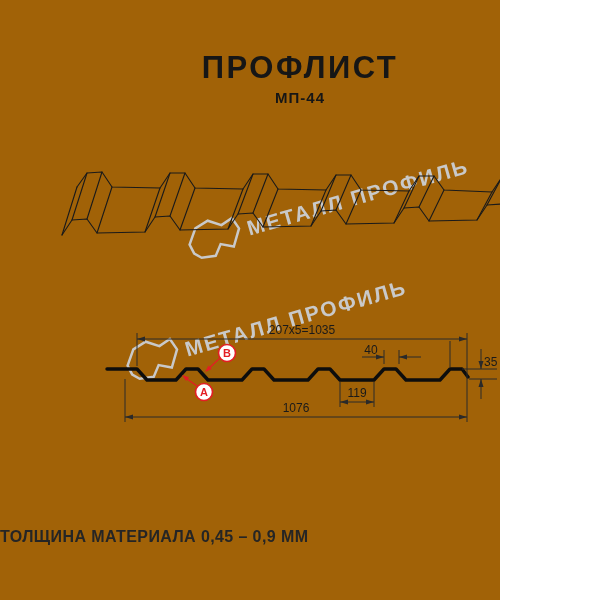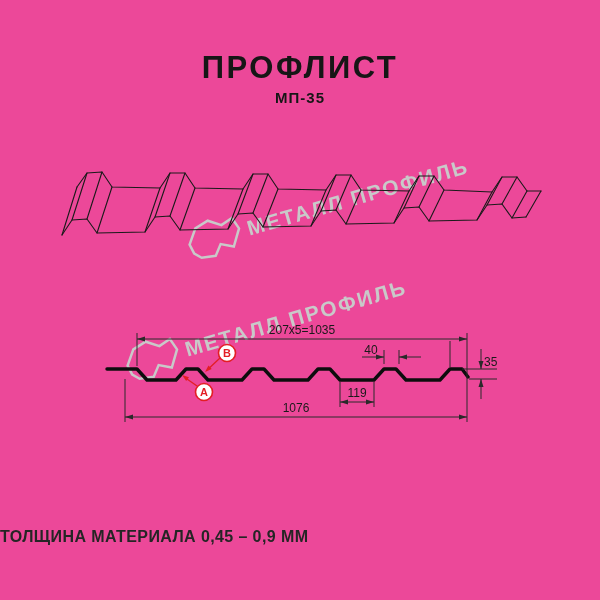--- a/index.html
+++ b/index.html
@@ -1,17 +1,17 @@
 <!DOCTYPE html>
 <html><head>
 <meta charset="utf-8">
 <style>
   html,body{margin:0;padding:0;background:#fff;}
   .page{
-    position:relative;width:600px;height:600px;background:#ec4899;overflow:hidden;
+    position:relative;width:500px;height:600px;background:#a16207;overflow:hidden;
     font-family:"Liberation Sans", sans-serif;color:#1a1a1a;
   }
   .title{
     position:absolute;top:50px;left:0;width:600px;text-align:center;
     font-size:31px;font-weight:800;letter-spacing:2.5px;color:#161616;
   }
   .subtitle{
     position:absolute;top:89px;left:0;width:600px;text-align:center;
     font-size:15px;font-weight:700;letter-spacing:1px;color:#161616;
   }
@@ -31,21 +31,21 @@
   .marker-circle{fill:#fff;stroke-width:1.6;}
   .marker-letter{font-family:"Liberation Sans", sans-serif;font-size:11px;font-weight:700;text-anchor:middle;}
   .marker-arrow-line{stroke-width:1.3;fill:none;}
 </style>
 </head>
 <body>
 
 <div class="page">
 
   <div class="title">ПРОФЛИСТ</div>
-  <div class="subtitle">МП-35</div>
+  <div class="subtitle">МП-44</div>
 
   <svg width="600" height="600" viewBox="0 0 600 600">
 
     <g transform="translate(194,260) rotate(-16)">
       <path class="wm-logo" d="M2,-6 L0,-16 L10,-30 L24,-34 L36,-26 L48,-30 L52,-18 L42,-2 L30,-8 L22,2 L8,0 Z" stroke="#c9c9c9"></path>
       <text class="wm-text" x="60" y="-8" fill="#c9c9c9">МЕТАЛЛ ПРОФИЛЬ</text>
     </g>
     <g transform="translate(132,381) rotate(-16)">
       <path class="wm-logo" d="M2,-6 L0,-16 L10,-30 L24,-34 L36,-26 L48,-30 L52,-18 L42,-2 L30,-8 L22,2 L8,0 Z" stroke="#c9c9c9"></path>
       <text class="wm-text" x="60" y="-8" fill="#c9c9c9">МЕТАЛЛ ПРОФИЛЬ</text>

